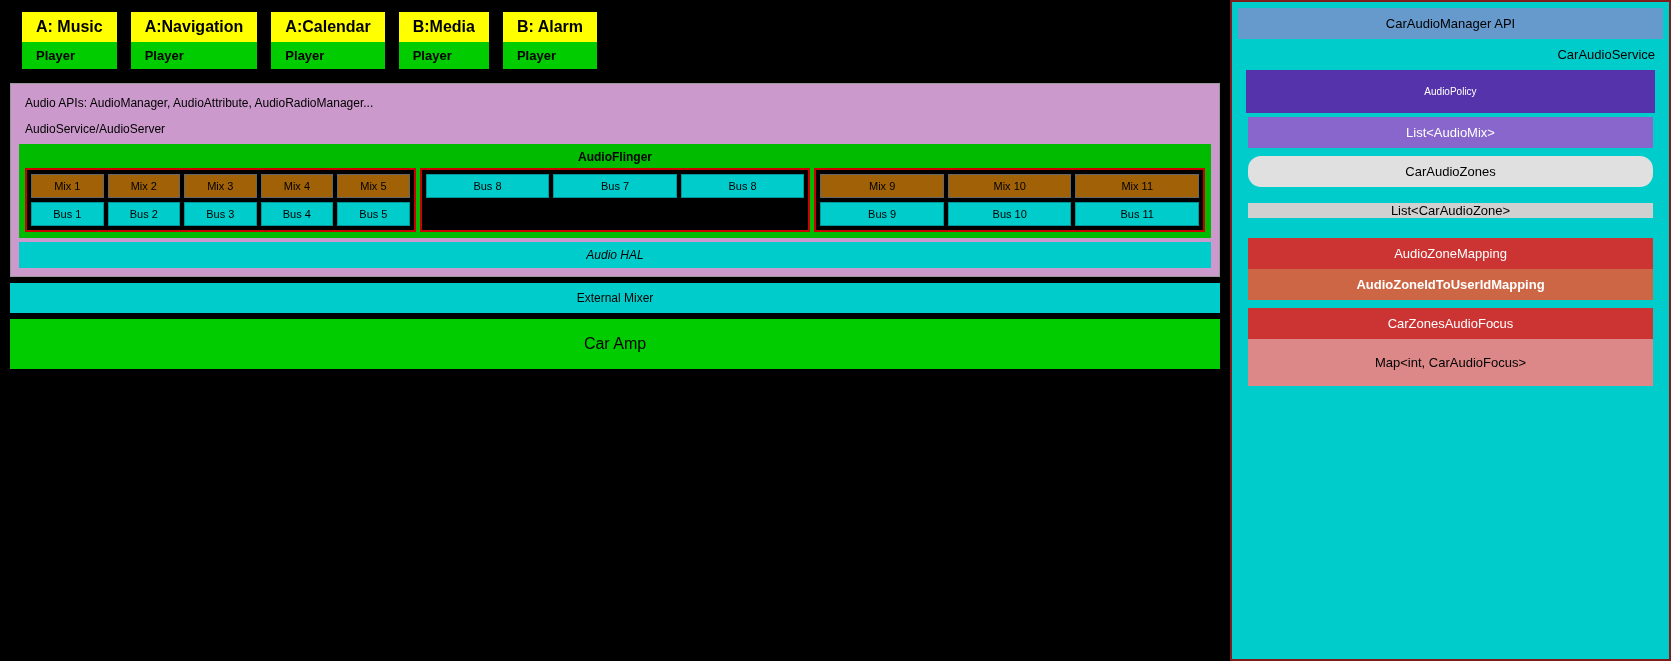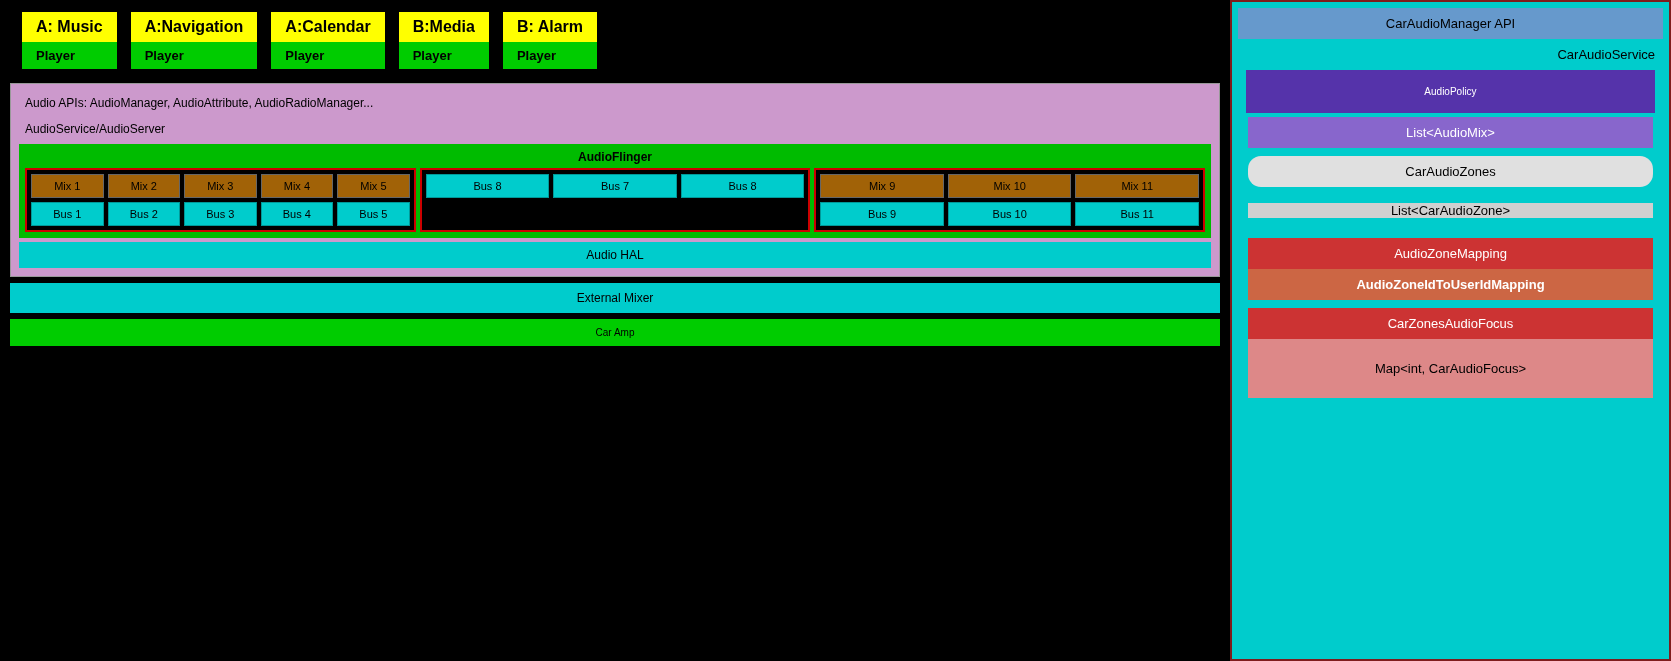--- a/index.html
+++ b/index.html
@@ -134,36 +134,37 @@
     }
 
     
     .audio-hal-layer {
       background: #00cccc;
       margin-top: 4px;
       padding: 6px;
       text-align: center;
       font-size: 12px;
       position: relative;
+      font-style: italic;
     }
 
     .external-mixer-layer {
       background: #00cccc;
       margin-top: 6px;
       padding: 8px;
       text-align: center;
       font-size: 12px;
     }
 
     .car-amp-layer {
       background: #00cc00;
       margin-top: 6px;
-      padding: 8px;
-      text-align: center;
-      font-size: 10px;
+      padding: 16px;
+      text-align: center;
+      font-size: 16px;
     }
 
     
     .right-panel {
       flex: 0 0 441px;
       background: #00cccc;
       border: 2px solid #7f1d1d;
       display: flex;
       flex-direction: column;
       padding: 6px;
@@ -250,21 +251,21 @@
     .rp-car-zones-audio-focus {
       background: #cc3333;
       padding: 8px;
       text-align: center;
       font-size: 13px;
       color: #fff;
     }
 
     .rp-map-car-audio-focus {
       background: #dd8888;
-      padding: 22px;
+      padding: 16px;
       text-align: center;
       font-size: 13px;
       color: #000;
     }
   </style>
 </head>
 <body>
 
 <div class="main-diagram">
 

